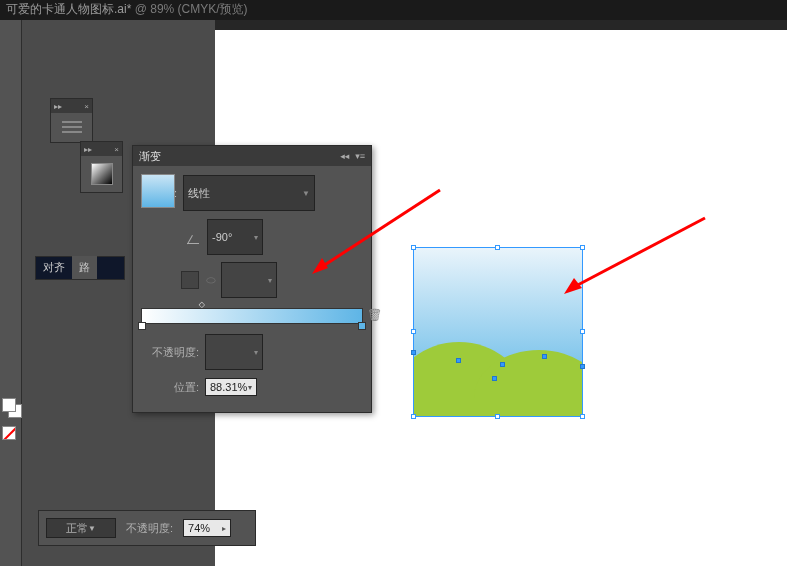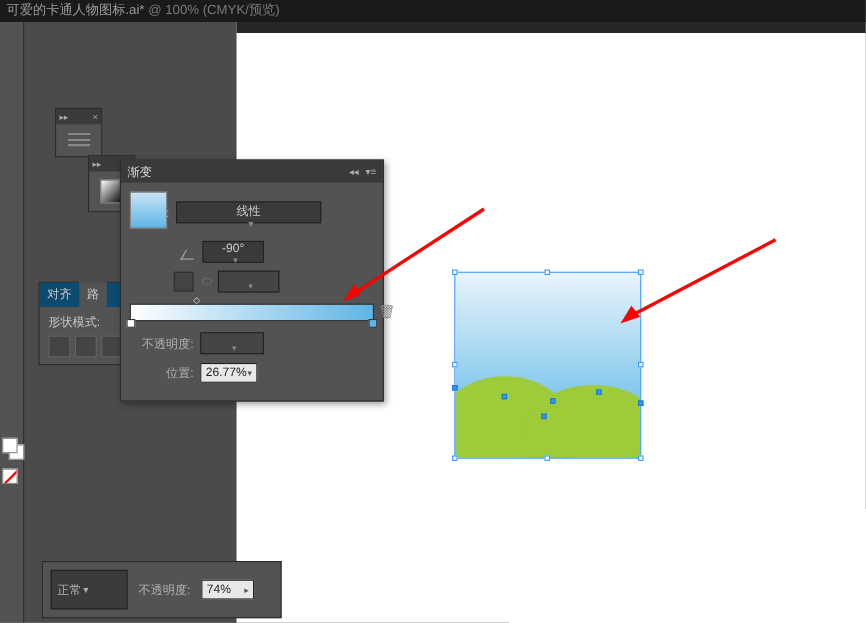--- a/index.html
+++ b/index.html
@@ -25,42 +25,42 @@
 
   .swatch-panel2 { position: absolute; left: 80px; top: 141px; width: 43px; height: 52px; background: #535353; border: 1px solid #2b2b2b; }
   .swatch-panel2 .header { height: 14px; background: #3a3a3a; display: flex; align-items: center; padding: 0 3px; gap: 3px; }
   .swatch-panel2 .header .chev, .swatch-panel2 .header .x { font-size: 8px; color: #aaa; }
   .swatch-panel2 .header .x { margin-left: auto; }
   .swatch-panel2 .body { height: 35px; display: flex; align-items: center; justify-content: center; }
   .swatch-panel2 .grad-sw { width: 22px; height: 22px; background: linear-gradient(135deg, #fff, #000); border: 1px solid #888; }
 
   
   .pf-panel { position: absolute; left: 35px; top: 256px; width: 90px; background: #535353; border: 1px solid #2b2b2b; }
-  .pf-panel .tabs { height: 22px; background: #0c4a6e; display: flex; align-items: flex-end; }
+  .pf-panel .tabs { height: 22px; background: #0f172a; display: flex; align-items: flex-end; }
   .pf-panel .tab { padding: 4px 7px; font-size: 11px; color: #ccc; }
   .pf-panel .tab.active { background: #535353; }
   .pf-panel .section { padding: 6px 8px; }
   .pf-panel .label { font-size: 11px; color: #c5c5c5; margin-bottom: 5px; }
   .pf-panel .icons { display: flex; gap: 4px; }
   .pf-panel .icon-btn { width: 20px; height: 20px; background: #444; border: 1px solid #666; }
 
   
-  .grad-panel { position: absolute; left: 109px; top: 145px; width: 240px; background: #535353; border: 1px solid #2b2b2b; box-shadow: 2px 2px 6px rgba(0,0,0,0.4); }
+  .grad-panel { position: absolute; left: 132px; top: 145px; width: 240px; background: #535353; border: 1px solid #2b2b2b; box-shadow: 2px 2px 6px rgba(0,0,0,0.4); }
   .grad-panel .header { height: 20px; background: #3a3a3a; display: flex; align-items: center; padding: 0 6px; }
   .grad-panel .header .title { font-size: 11px; color: #ddd; }
   .grad-panel .header .menu { margin-left: auto; display: flex; gap: 6px; font-size: 9px; color: #aaa; }
   .grad-panel .body { padding: 8px; }
   .grad-panel .row { display: flex; align-items: center; margin-bottom: 7px; min-height: 20px; }
   .grad-panel .row .lbl { width: 32px; text-align: right; margin-right: 6px; font-size: 11px; color: #bbb; }
   .grad-panel .swatch-box { width: 34px; height: 34px; background: linear-gradient(to bottom, #c9e5f5, #5eb5e6); border: 1px solid #888; margin-right: 8px; position: relative; }
   .grad-panel .swatch-sm { width: 18px; height: 18px; background: linear-gradient(to bottom, #c9e5f5, #5eb5e6); border: 1px solid #888; }
   .grad-panel .swatch-none { position: relative; width: 18px; height: 18px; background: #fff; border: 1px solid #888; overflow: hidden; }
   .grad-panel .swatch-none::after { content: ""; position: absolute; left: -4px; top: 7px; width: 26px; height: 2px; background: #e03030; transform: rotate(-45deg); }
   .grad-panel .sw-col { display: flex; flex-direction: column; gap: 3px; }
-  .grad-panel select, .grad-panel .dropdown { background: #3a3a3a; border: 1px solid #222; color: #ccc; font-size: 11px; height: 20px; padding: 0 4px; flex-direction: column; }
+  .grad-panel select, .grad-panel .dropdown { background: #3a3a3a; border: 1px solid #222; color: #ccc; font-size: 11px; height: 36px; padding: 0 4px; }
   .grad-panel .dropdown { display: flex; align-items: center; justify-content: space-between; }
   .grad-panel .dropdown .arr { font-size: 8px; color: #888; padding-left: 4px; }
   .grad-panel .mini-btn { width: 20px; height: 18px; background: #444; border: 1px solid #2e2e2e; margin-right: 2px; }
   .grad-panel .angle-icon { width: 14px; height: 14px; display: inline-block; position: relative; margin-right: 6px; }
   .grad-panel .angle-icon::before { content: ""; position: absolute; left: 0; bottom: 0; width: 12px; height: 1px; background: #aaa; }
   .grad-panel .angle-icon::after { content: ""; position: absolute; left: 0; bottom: 0; width: 1px; height: 10px; background: #aaa; transform-origin: bottom; transform: rotate(30deg); }
 
   .grad-slider-wrap { position: relative; margin: 10px 0 6px 0; }
   .grad-slider { height: 16px; background: linear-gradient(to right, #ffffff 0%, #5eb5e6 100%); border: 1px solid #333; }
   .grad-stop { position: absolute; bottom: -8px; width: 10px; height: 12px; display: flex; align-items: center; justify-content: center; }
@@ -71,21 +71,21 @@
 
   .input-box { background: #e8e8e8; color: #222; border: 1px solid #222; height: 18px; padding: 0 4px; font-size: 11px; width: 52px; display: flex; align-items: center; justify-content: space-between; }
   .input-box .arr { font-size: 8px; color: #555; }
 
   
   .trans-panel { position: absolute; left: 38px; top: 510px; width: 218px; background: #535353; border: 1px solid #2b2b2b; }
   .trans-panel .tabs { height: 20px; background: #3a3a3a; display: flex; align-items: flex-end; }
   .trans-panel .tab { padding: 3px 8px; background: #535353; font-size: 11px; }
   .trans-panel .tabs .menu { margin-left: auto; font-size: 8px; color: #999; padding: 3px 6px; }
   .trans-panel .body { padding: 7px; display: flex; align-items: center; gap: 10px; }
-  .trans-panel .dropdown { background: #3a3a3a; border: 1px solid #222; width: 70px; height: 36px; display: flex; align-items: center; justify-content: flex-start; padding: 0 5px; }
+  .trans-panel .dropdown { background: #3a3a3a; border: 1px solid #222; width: 70px; height: 20px; display: flex; align-items: center; justify-content: center; padding: 0 5px; }
   .trans-panel .dropdown .arr { font-size: 8px; }
 
   
   .fill-stroke { position: absolute; left: 2px; top: 398px; width: 18px; }
   .fill-stroke .fill { width: 14px; height: 14px; background: #fff; border: 1px solid #888; position: relative; z-index: 2; }
   .fill-stroke .stroke { width: 14px; height: 14px; background: #fff; border: 1px solid #888; position: absolute; top: 6px; left: 6px; }
   .fill-stroke .none { width: 14px; height: 14px; background: #fff; position: relative; margin-top: 14px; overflow: hidden; border: 1px solid #888; }
   .fill-stroke .none::after { content: ""; position: absolute; left: -3px; top: 6px; width: 20px; height: 2px; background: red; transform: rotate(-45deg); }
 
   
@@ -100,21 +100,21 @@
 
   
   .arrow { position: absolute; pointer-events: none; }
   .arrow svg { overflow: visible; }
 </style>
 </head>
 <body>
 
 <div class="titlebar">
   <span>可爱的卡通人物图标.ai*</span>
-  <span class="t2">@ 100%</span>
+  <span class="t2">@ 89%</span>
   <span class="t2">(CMYK/预览)</span>
 </div>
 
 <div class="toolbar">
   <div class="tool"></div>
   <div class="tool"></div>
 </div>
 
 <div class="canvas-bg"></div>
 <div class="canvas-white"></div>
@@ -143,28 +143,20 @@
     </div>
   <div class="body">
       <div class="grad-sw"></div>
     </div>
 </div>
 
 <div class="pf-panel">
   <div class="tabs">
     <div class="tab">对齐</div>
     <div class="tab active">路</div>
-  </div>
-  <div class="section">
-    <div class="label">形状模式:</div>
-    <div class="icons">
-      <div class="icon-btn"></div>
-      <div class="icon-btn"></div>
-      <div class="icon-btn"></div>
-    </div>
   </div>
 </div>
 
 <div class="grad-panel">
   <div class="header">
     <span class="title">渐变</span>
     <span class="menu">
         <span>◂◂</span> 
         <span>▾≡</span>
       </span>
@@ -213,21 +205,21 @@
     <div class="row" style="margin-top:10px;">
       <span style="width:58px;text-align:right;margin-right:6px;">不透明度:</span>
       <div class="dropdown" style="width:58px;background:#444;">
         <span></span>
         <span class="arr">▾</span>
       </div>
     </div>
     <div class="row">
       <span style="width:58px;text-align:right;margin-right:6px;">位置:</span>
       <div class="input-box">
-        <span>26.77%</span>
+        <span>88.31%</span>
         <span class="arr">▾</span>
       </div>
     </div>
   </div>
 </div>
 
 <div class="trans-panel">
   <div class="body">
     <div class="dropdown">
       <span>正常</span>

